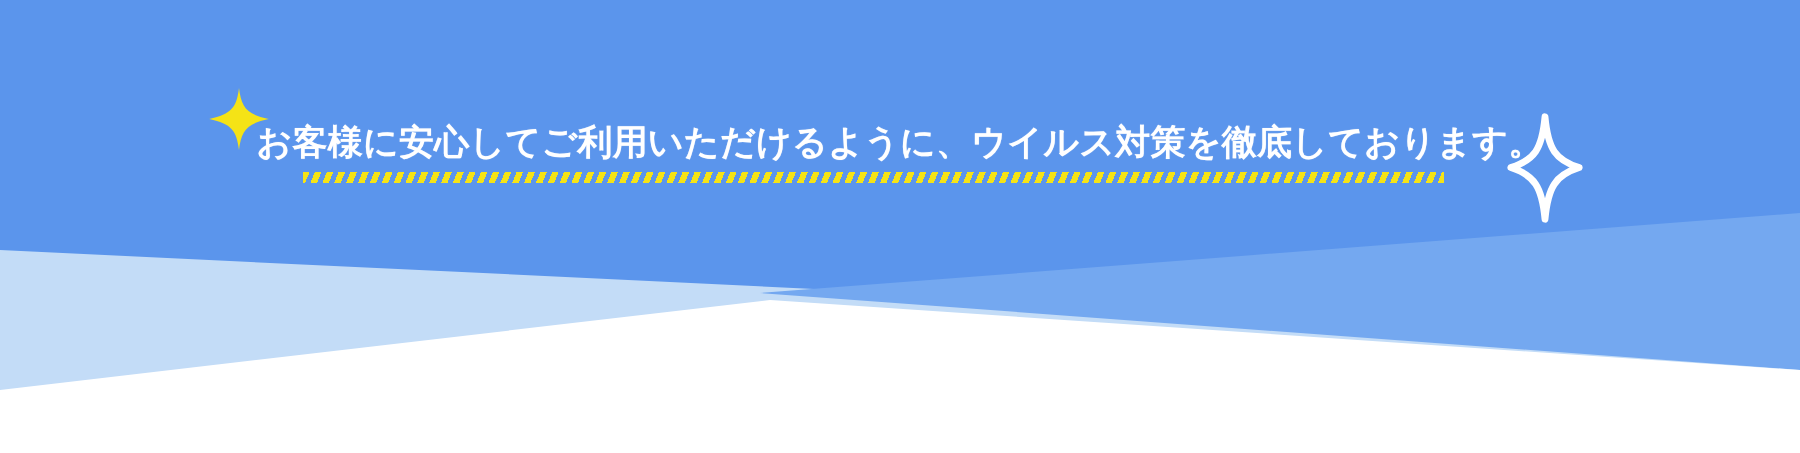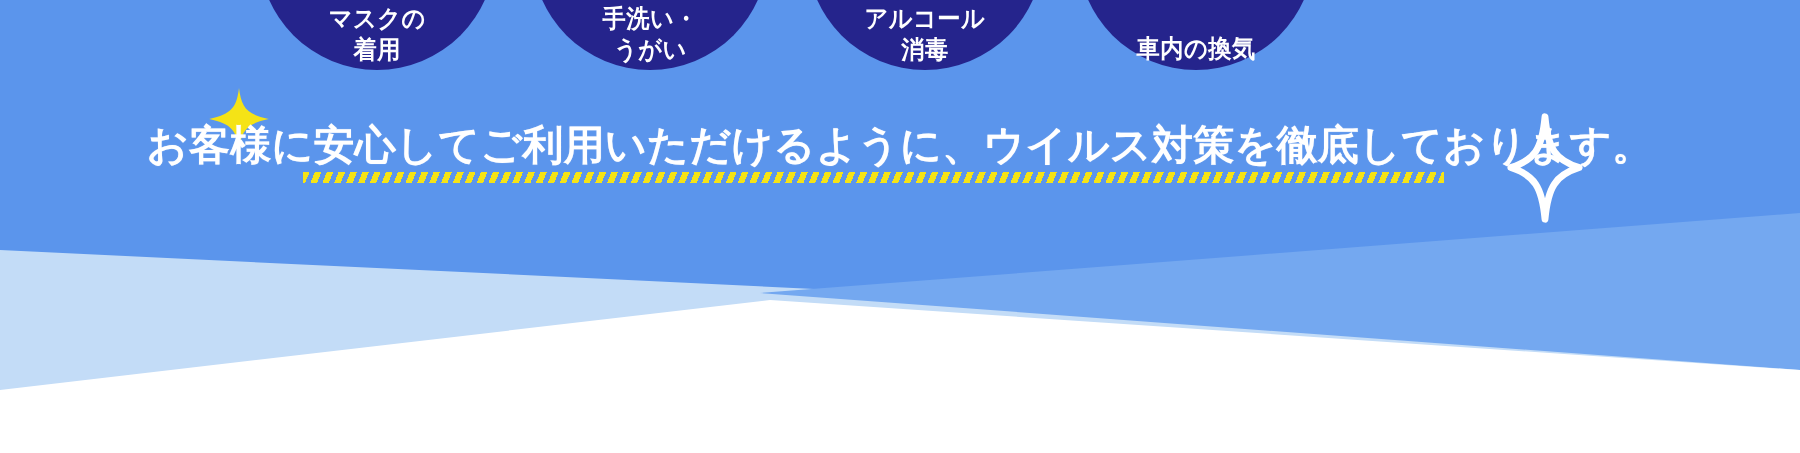--- a/index.html
+++ b/index.html
@@ -88,21 +88,21 @@
   
   .headline-block {
     position: absolute;
     left: 0;
     top: 118px;
     width: 1800px;
     z-index: 6;
   }
   .headline {
     color: #ffffff;
-    font-size: 41px;
+    font-size: 35px;
     font-weight: bold;
     text-align: center;
     line-height: 1.35;
     letter-spacing: 0.2px;
     white-space: nowrap;
     text-shadow: 0 0 1px rgba(255,255,255,0.55);
   }
   .stripe-underline {
     position: absolute;
     left: 303px;
@@ -123,37 +123,20 @@
 
 <div id="stage">
 
   <svg class="bg-layer" viewBox="0 0 1800 453" preserveAspectRatio="none" aria-hidden="true">
     <rect x="0" y="0" width="1800" height="453" fill="#5b95ec"></rect>
     <polygon points="0,250 1800,336 1800,453 0,453" fill="#c3dcf7"></polygon>
     <polygon points="1800,213 760,293 1800,370" fill="#74a8f0"></polygon>
     <polygon points="0,390 770,300 1800,370 1800,453 0,453" fill="#ffffff"></polygon>
   </svg>
 
-  <div class="circle-row">
-    <div class="circle c1">
-      <div class="circle-label">マスクの
-着用</div>
-    </div>
-    <div class="circle c2">
-      <div class="circle-label">手洗い・
-うがい</div>
-    </div>
-    <div class="circle c3">
-      <div class="circle-label">アルコール
-消毒</div>
-    </div>
-    <div class="circle c4">
-      <div class="circle-label">車内の換気</div>
-    </div>
-  </div>
 
   <svg class="sparkle sparkle-yellow" viewBox="0 0 100 104" aria-hidden="true">
     <path d="M50 0 C54 32 62 44 100 52 C62 60 54 72 50 104 C46 72 38 60 0 52 C38 44 46 32 50 0 Z" fill="#f5e316"></path>
   </svg>
 
   <svg class="sparkle sparkle-white" viewBox="0 0 100 145" aria-hidden="true">
     <path d="M50 5 C54 48 64 62 95 72 C64 82 54 97 50 140 C46 97 36 82 5 72 C36 62 46 48 50 5 Z" fill="none" stroke="#ffffff" stroke-width="9" stroke-linejoin="round"></path>
   </svg>
 
   <div class="headline-block">

